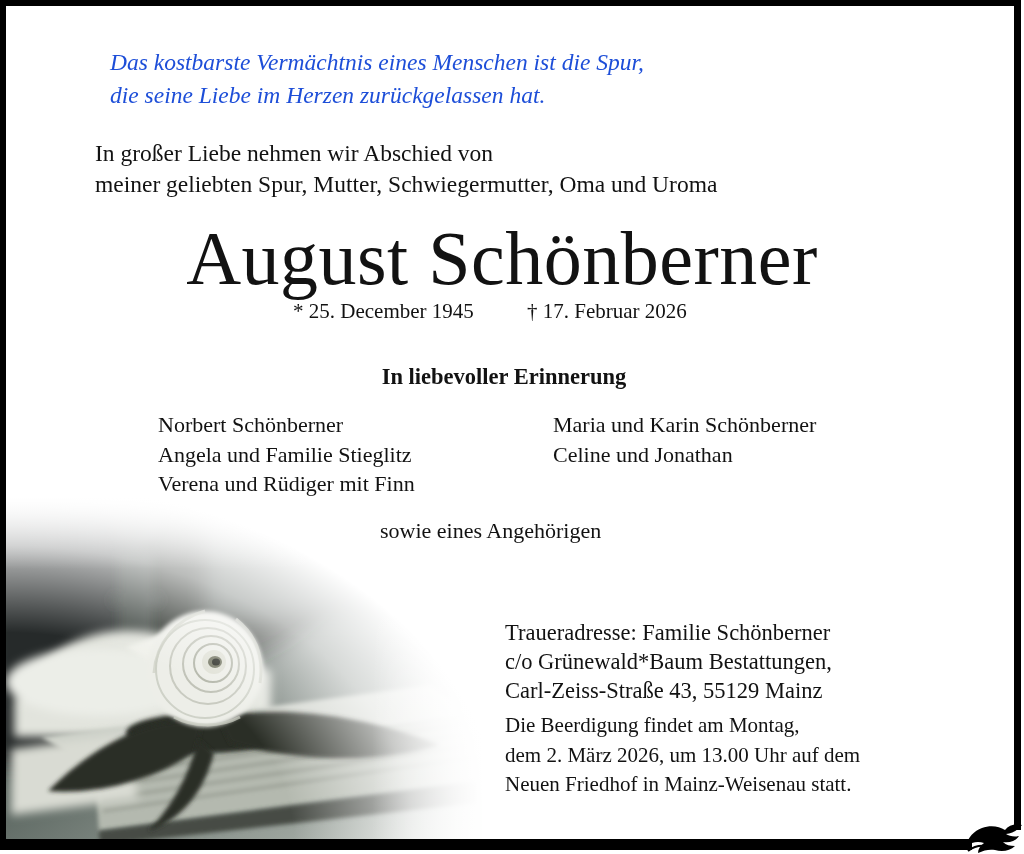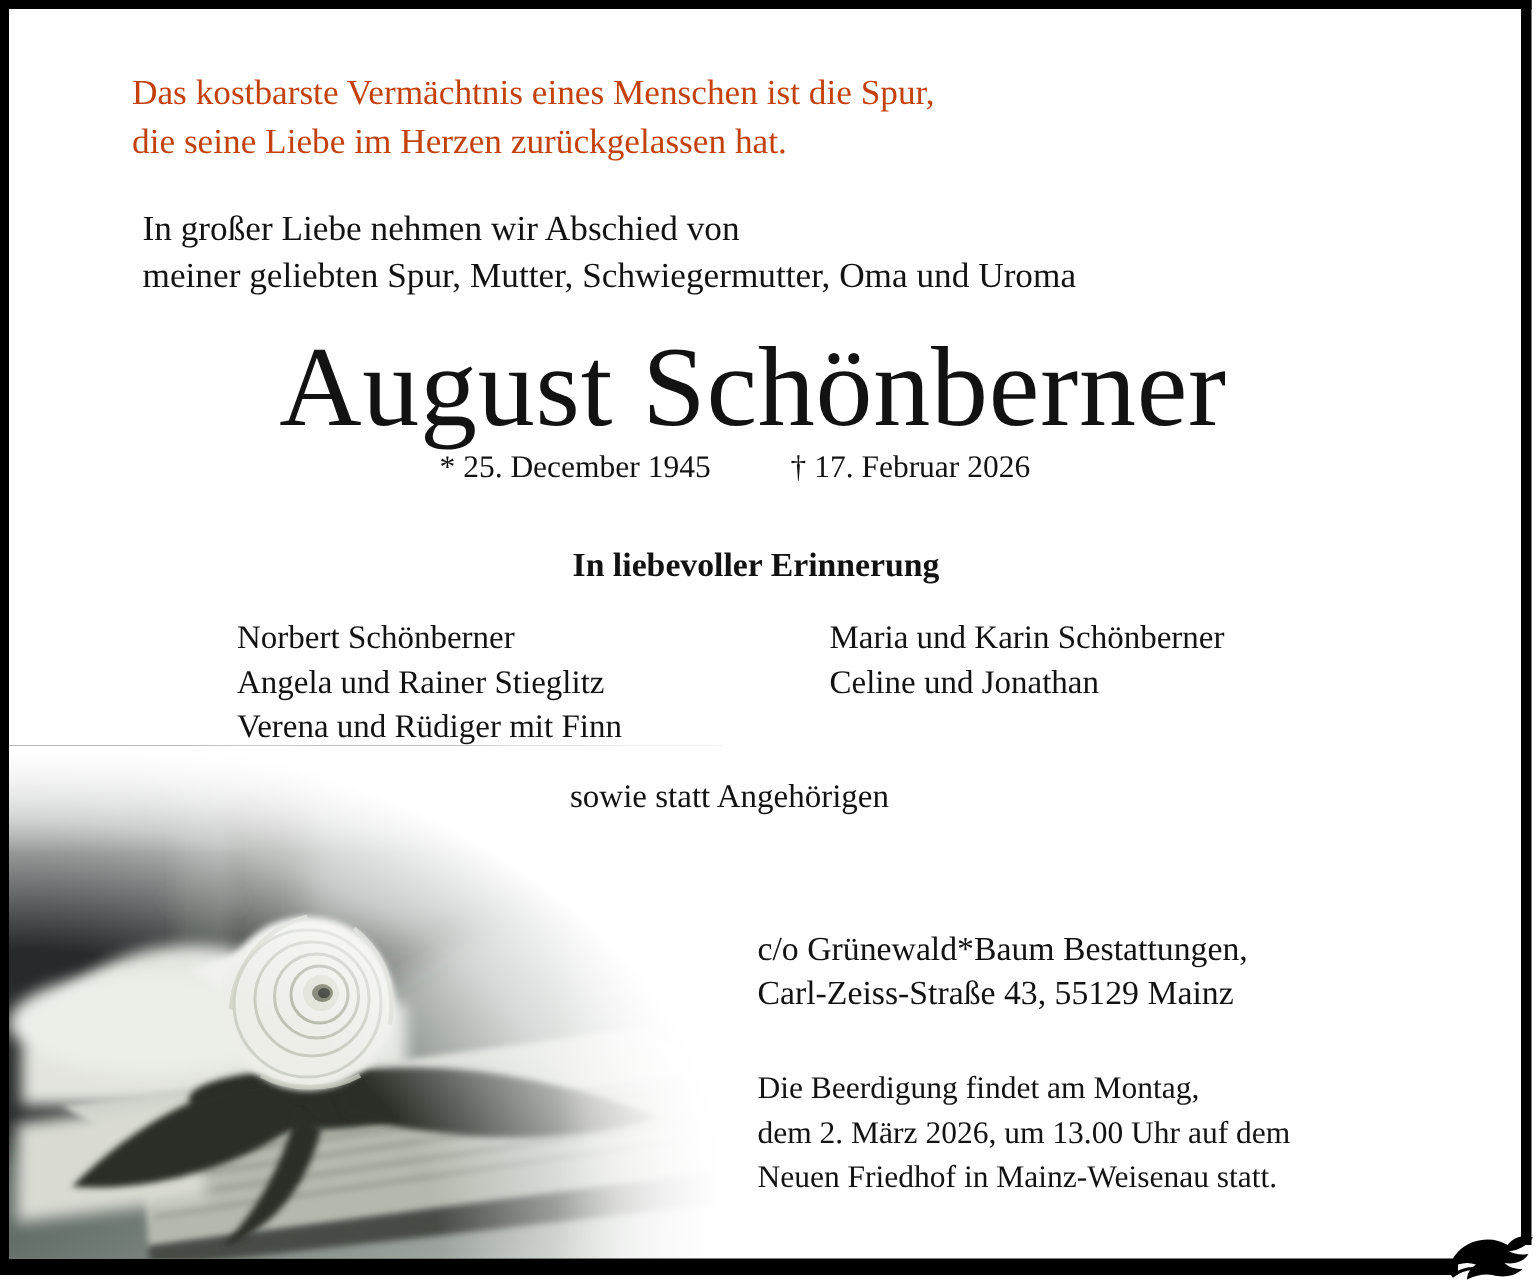--- a/index.html
+++ b/index.html
@@ -10,21 +10,21 @@
   }
   
   .frame-bar{position:absolute;background:#000;z-index:3;}
   .frame-top{left:0;top:0;width:1021px;height:6px;}
   .frame-left{left:0;top:0;width:6px;height:850px;}
   .frame-right{left:1014px;top:0;width:7px;height:830px;}
   .frame-bottom{left:0;top:839px;width:972px;height:11px;}
   .ornament{position:absolute;left:964px;top:822px;width:60px;height:32px;z-index:3;}
   
   .txt{position:absolute;z-index:2;white-space:nowrap;}
-  .quote{left:88px;top:46px;font-size:23.5px;line-height:33px;color:#c2410c;}
+  .quote{left:110px;top:46px;font-style:italic;font-size:23.5px;line-height:33px;color:#1d4ed8;}
   .intro{left:95px;top:138px;font-size:23.5px;line-height:31px;}
   .name-row{left:0;top:220px;width:1004px;text-align:center;font-size:76px;line-height:76px;letter-spacing:.5px;}
   .date{top:299px;font-size:21px;}
   .date-birth{left:293px;}
   .date-death{left:527px;}
   .memory-heading{left:0;top:364px;width:1008px;text-align:center;font-weight:bold;font-size:22.5px;}
   .col{font-size:22px;line-height:29.5px;top:410px;}
   .col-left{left:158px;}
   .col-right{left:553px;}
   .relatives{left:380px;top:518px;font-size:22px;}
@@ -141,32 +141,33 @@
 
 <div class="txt name-row">August Schönberner</div>
 
 <div class="txt date date-birth">* 25. December 1945</div>
 <div class="txt date date-death">† 17. Februar 2026</div>
 
 <div class="txt memory-heading">In liebevoller Erinnerung</div>
 
 <div class="txt col col-left">
   <div>Norbert Schönberner</div>
-  <div>Angela und Rainer Stieglitz</div>
+  <div>Angela und Familie Stieglitz</div>
   <div>Verena und Rüdiger mit Finn</div>
 </div>
 
 <div class="txt col col-right">
   <div>Maria und Karin Schönberner</div>
   <div>Celine und Jonathan</div>
 </div>
 
-<div class="txt relatives">sowie statt Angehörigen</div>
+<div class="txt relatives">sowie eines Angehörigen</div>
 
 <div class="txt address">
+  <div>Traueradresse: Familie Schönberner</div>
   <div>c/o Grünewald*Baum Bestattungen,</div>
   <div>Carl-Zeiss-Straße 43, 55129 Mainz</div>
 </div>
 
 <div class="txt funeral">
   <div>Die Beerdigung findet am Montag,</div>
   <div>dem 2. März 2026, um 13.00 Uhr auf dem</div>
   <div>Neuen Friedhof in Mainz-Weisenau statt.</div>
 </div>
 

